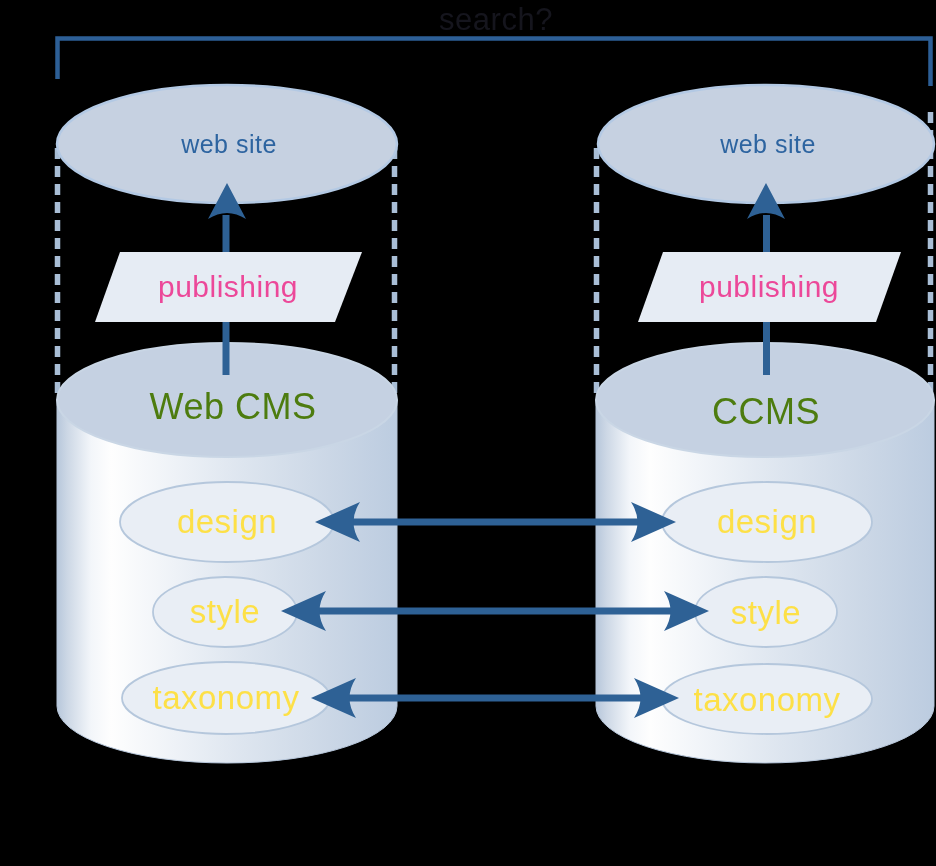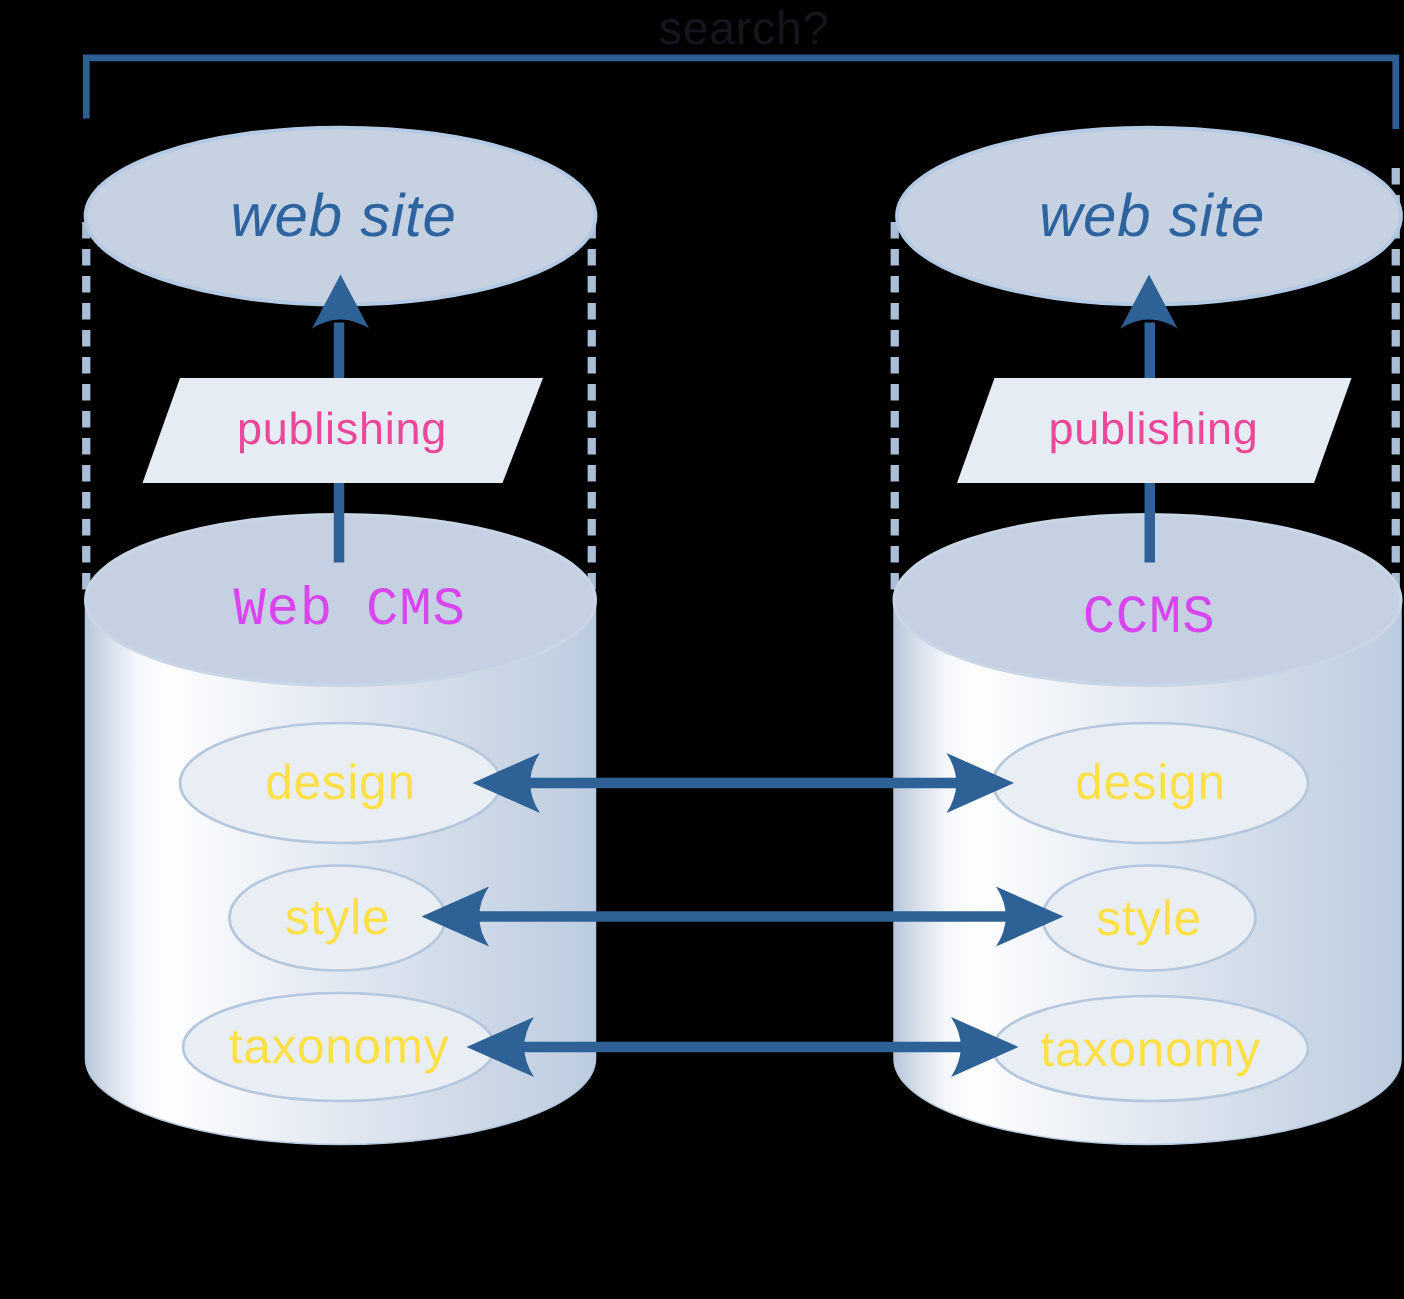--- a/index.html
+++ b/index.html
@@ -6,22 +6,22 @@
   #stage{
     position:relative;width:936px;height:866px;background:#000;overflow:hidden;
     font-family:"Liberation Sans", sans-serif;
   }
   svg{position:absolute;left:0;top:0;}
   .label{
     position:absolute;transform:translate(-50%,-50%);
     white-space:nowrap;line-height:1;letter-spacing:0.5px;
   }
   .lbl-search{font-size:31px;color:#15151d;}
-  .lbl-blue{font-size:40px;color:#2d64a0;font-style:italic;}
-  .lbl-system{font-size:36px;color:#d946ef;font-family:Liberation Mono, monospace;}
+  .lbl-blue{font-size:25px;color:#2d64a0;}
+  .lbl-system{font-size:36px;color:#4d7c0f;}
   .lbl-dark{font-size:30px;color:#ec4899;}
   .lbl-comp{font-size:33px;color:#fde047;}
 </style>
 </head>
 <body>
 
 <div id="stage">
 
   <svg width="936" height="866" viewBox="0 0 936 866">
     <defs>

